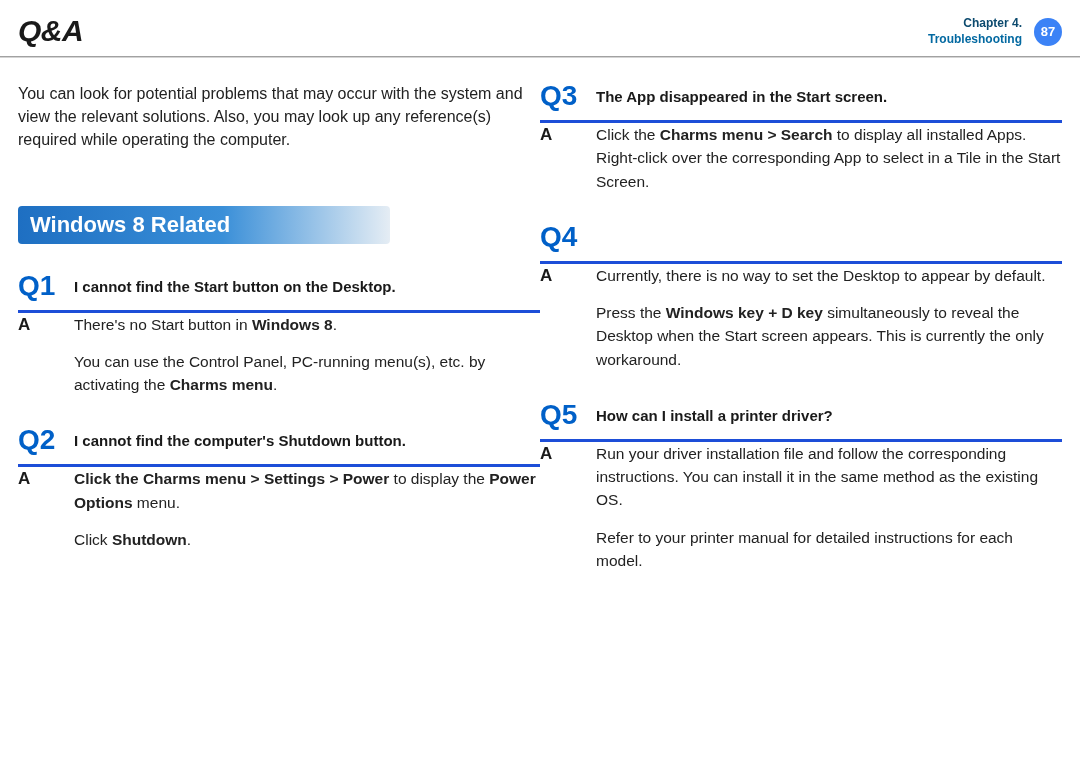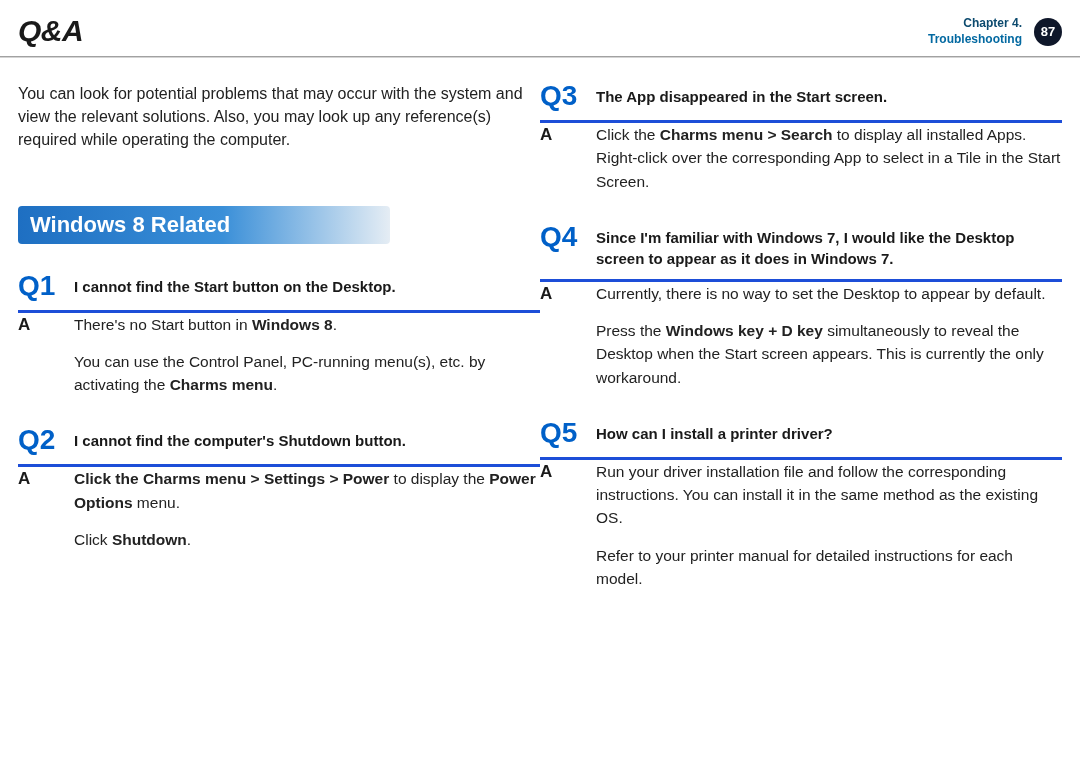--- a/index.html
+++ b/index.html
@@ -35,21 +35,21 @@
     }
     .breadcrumb {
       text-align: right;
       font-size: 12px;
       line-height: 1.3;
       font-weight: 700;
     }
     .breadcrumb-chapter { color: #0c4a6e; }
     .breadcrumb-section { color: #0369a1; }
     .page-badge {
-      background: #0f172a;
+      background: #3b82f6;
       color: #fff;
       width: 28px;
       height: 28px;
       border-radius: 50%;
       display: flex;
       align-items: center;
       justify-content: center;
       font-size: 13px;
       font-weight: 700;
     }
@@ -197,21 +197,20 @@
         <div class="a-label">A</div>
         <div class="a-text">
           <p><span>Click the </span><span class="b">Charms menu &gt; Search</span><span> to display all installed Apps. Right-click over the corresponding App to select in a Tile in the Start Screen.</span></p>
         </div>
       </div>
     </div>
 
     <div class="qa-block">
       <div class="q-row">
         <div class="q-num">Q4</div>
-        <div class="q-text">Since I'm familiar with Windows 7, I would like the Desktop screen to appear as it does in Windows 7.</div>
       </div>
       <div class="a-row">
         <div class="a-label">A</div>
         <div class="a-text">
           <p>Currently, there is no way to set the Desktop to appear by default.</p>
           <p><span>Press the </span><span class="b">Windows key + D key</span><span> simultaneously to reveal the Desktop when the Start screen appears. This is currently the only workaround.</span></p>
         </div>
       </div>
     </div>
 

